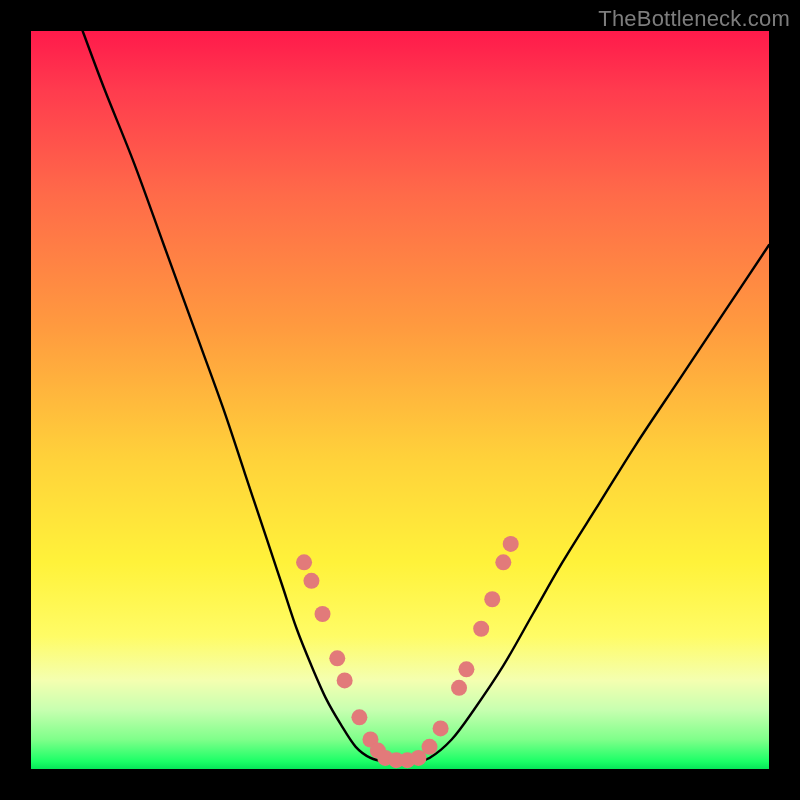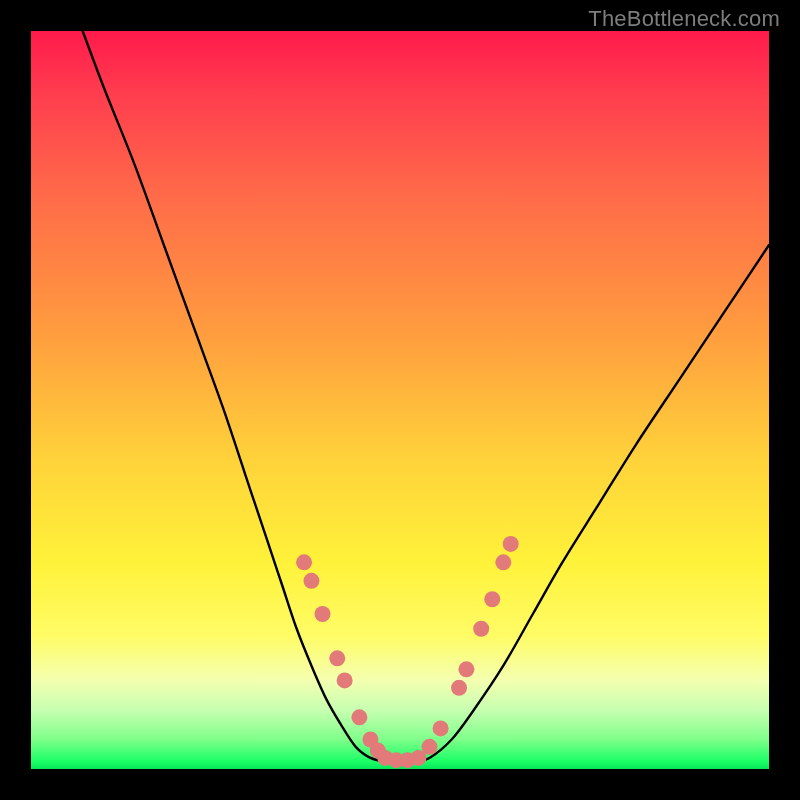--- a/index.html
+++ b/index.html
@@ -38,21 +38,21 @@
       #f4ffb0 88%,
       #c7ffb0 92%,
       #7fff8a 96%,
       #1aff66 99%,
       #06e658 100%
     );
   }
   .watermark {
     position: absolute;
     top: 6px;
-    right: 20px;
+    right: 10px;
     color: #7d7d7d;
     font-size: 22px;
     font-weight: 400;
     letter-spacing: 0.2px;
     user-select: none;
   }
   svg.curve {
     position: absolute;
     left: 0;
     top: 0;

